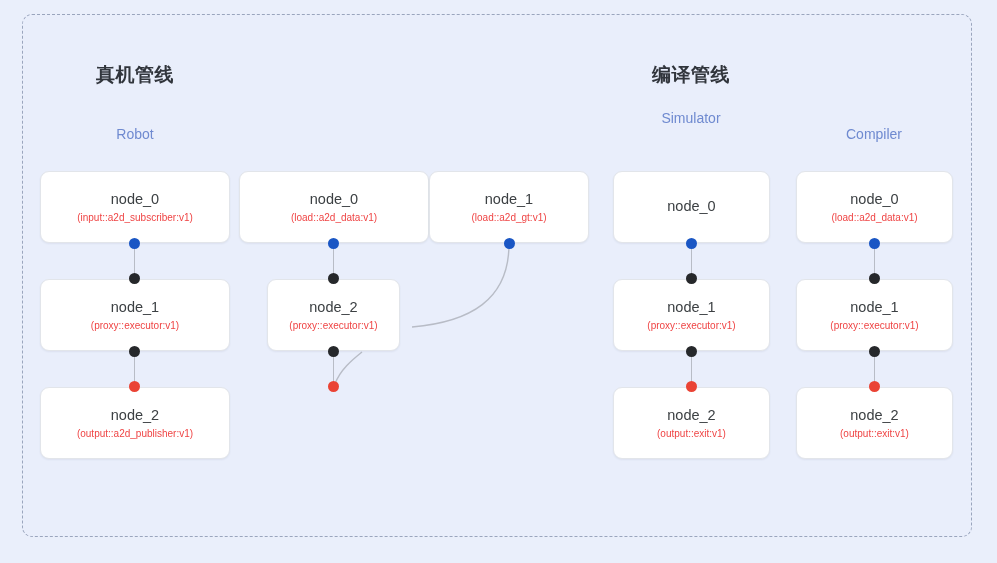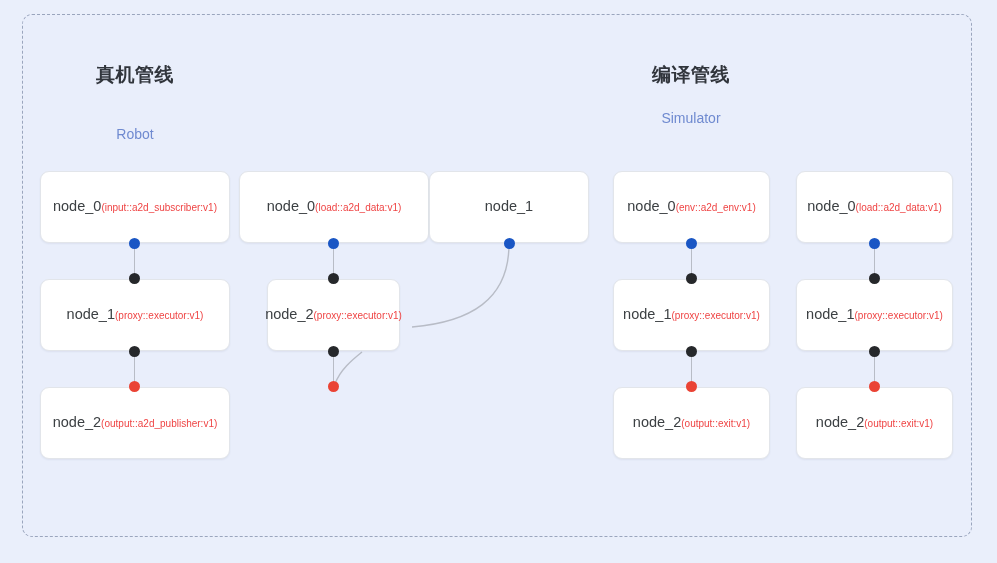--- a/index.html
+++ b/index.html
@@ -49,20 +49,21 @@
   }
   
   .node {
     position: absolute;
     box-sizing: border-box;
     background: #ffffff;
     border: 1px solid #e2e5ea;
     border-radius: 9px;
     box-shadow: 0 1px 2px rgba(40,50,80,0.07);
     display: flex;
+    flex-direction: column;
     align-items: center;
     justify-content: center;
     z-index: 3;
   }
   .node-title {
     font-size: 14.5px;
     color: #3c4043;
     line-height: 1.5;
   }
   .node-sub {
@@ -102,20 +103,21 @@
     <path d="M 362,352 C 352,360 340,370 335,384" fill="none" stroke="#b8bcc6" stroke-width="1.4"></path>
   </svg>
 
   <div class="col-title" style="left:40px; top:62px; width:190px;">真机管线</div>
   <div class="col-subtitle" style="left:40px; top:126px; width:190px;">Robot</div>
 
 
   <div class="col-title" style="left:596px; top:62px; width:190px;">编译管线</div>
   <div class="col-subtitle" style="left:596px; top:110px; width:190px;">Simulator</div>
 
+  <div class="col-subtitle" style="left:779px; top:126px; width:190px;">Compiler</div>
 
   <div class="edge" style="left:134px; top:240px; height:40px;"></div>
   <div class="edge" style="left:134px; top:347px; height:40px;"></div>
 
   <div class="node" style="left:40px; top:171px; width:190px; height:72px;">
     <div class="node-title">node_0</div>
     <div class="node-sub">(input::a2d_subscriber:v1)</div>
   </div>
   <div class="node" style="left:40px; top:279px; width:190px; height:72px;">
     <div class="node-title">node_1</div>
@@ -133,38 +135,38 @@
 
   <div class="edge" style="left:333px; top:240px; height:40px;"></div>
   <div class="edge" style="left:333px; top:347px; height:40px;"></div>
 
   <div class="node" style="left:239px; top:171px; width:190px; height:72px;">
     <div class="node-title">node_0</div>
     <div class="node-sub">(load::a2d_data:v1)</div>
   </div>
   <div class="node" style="left:429px; top:171px; width:160px; height:72px;">
     <div class="node-title">node_1</div>
+    <div class="node-sub">(load::a2d_gt:v1)</div>
   </div>
   <div class="node" style="left:267px; top:279px; width:133px; height:72px;">
     <div class="node-title">node_2</div>
     <div class="node-sub">(proxy::executor:v1)</div>
   </div>
 
   <div class="port port-in-blue" style="left:328px; top:238px;"></div>
   <div class="port port-in-blue" style="left:504px; top:238px;"></div>
   <div class="port port-in-black" style="left:328px; top:273px;"></div>
   <div class="port port-in-black" style="left:328px; top:346px;"></div>
   <div class="port port-in-red" style="left:328px; top:381px;"></div>
 
   <div class="edge" style="left:691px; top:240px; height:40px;"></div>
   <div class="edge" style="left:691px; top:347px; height:40px;"></div>
 
   <div class="node" style="left:613px; top:171px; width:157px; height:72px;">
     <div class="node-title">node_0</div>
-    <div class="node-sub">(env::a2d_env:v1)</div>
   </div>
   <div class="node" style="left:613px; top:279px; width:157px; height:72px;">
     <div class="node-title">node_1</div>
     <div class="node-sub">(proxy::executor:v1)</div>
   </div>
   <div class="node" style="left:613px; top:387px; width:157px; height:72px;">
     <div class="node-title">node_2</div>
     <div class="node-sub">(output::exit:v1)</div>
   </div>
 

